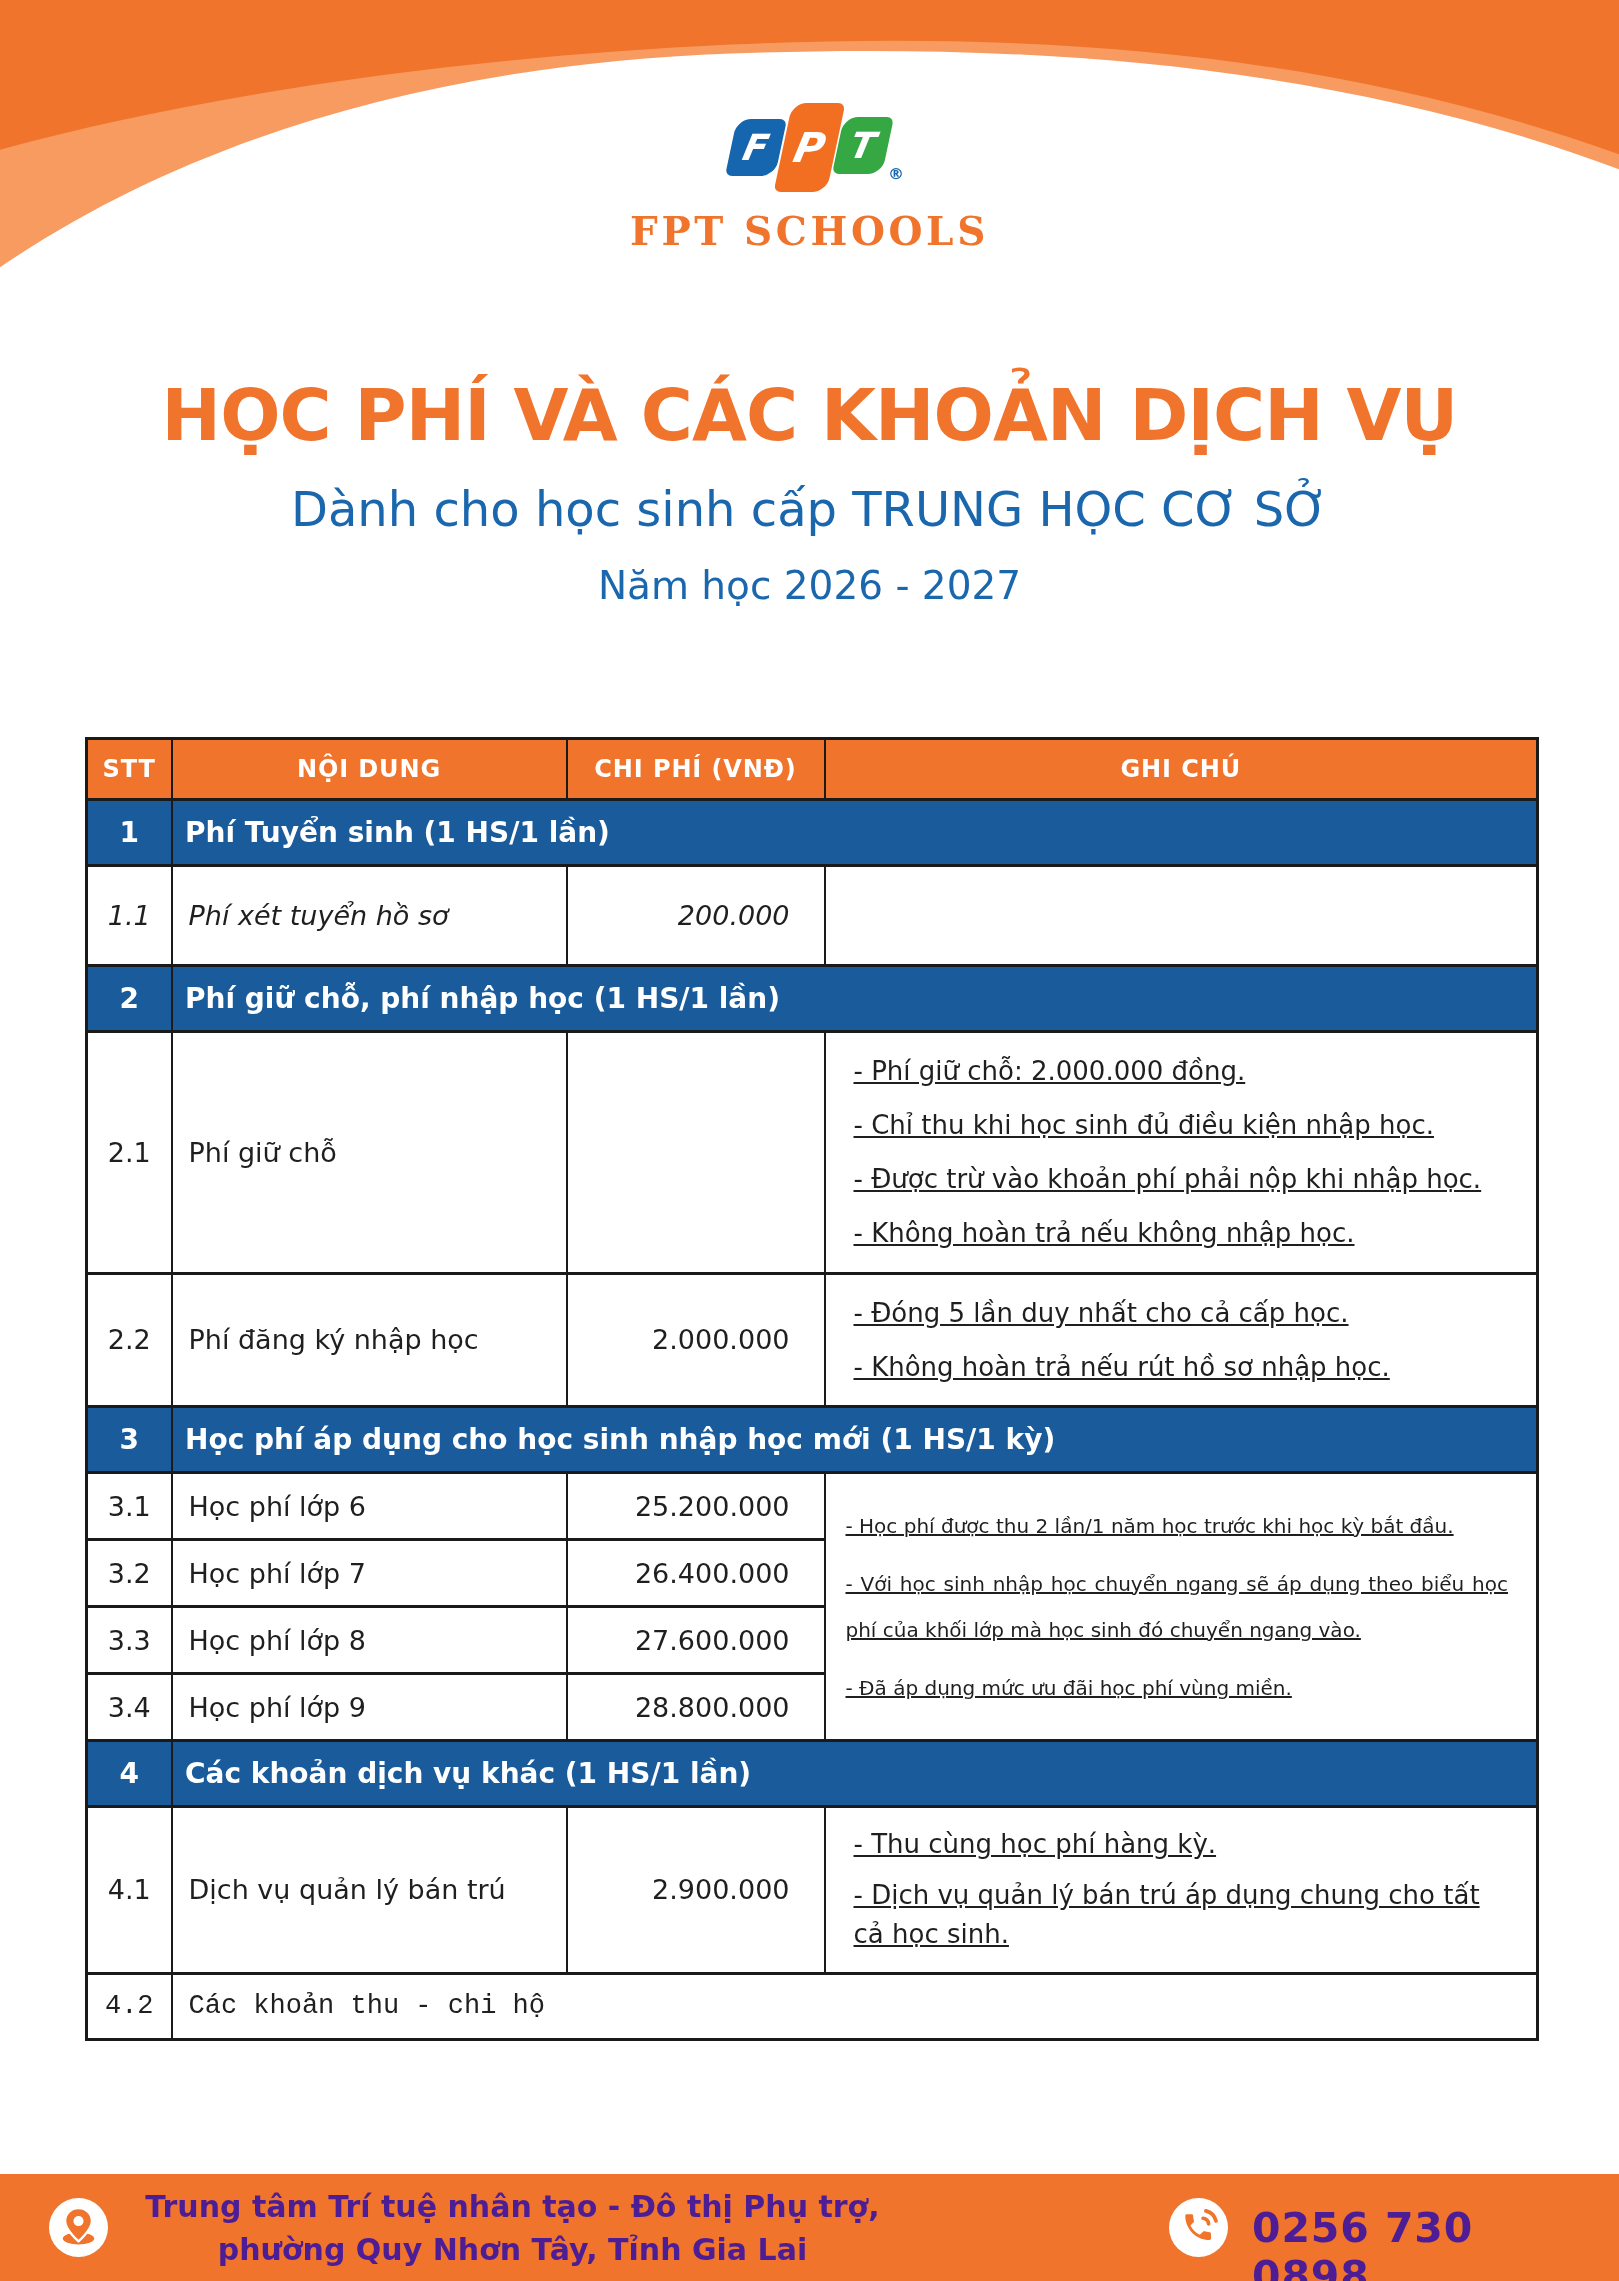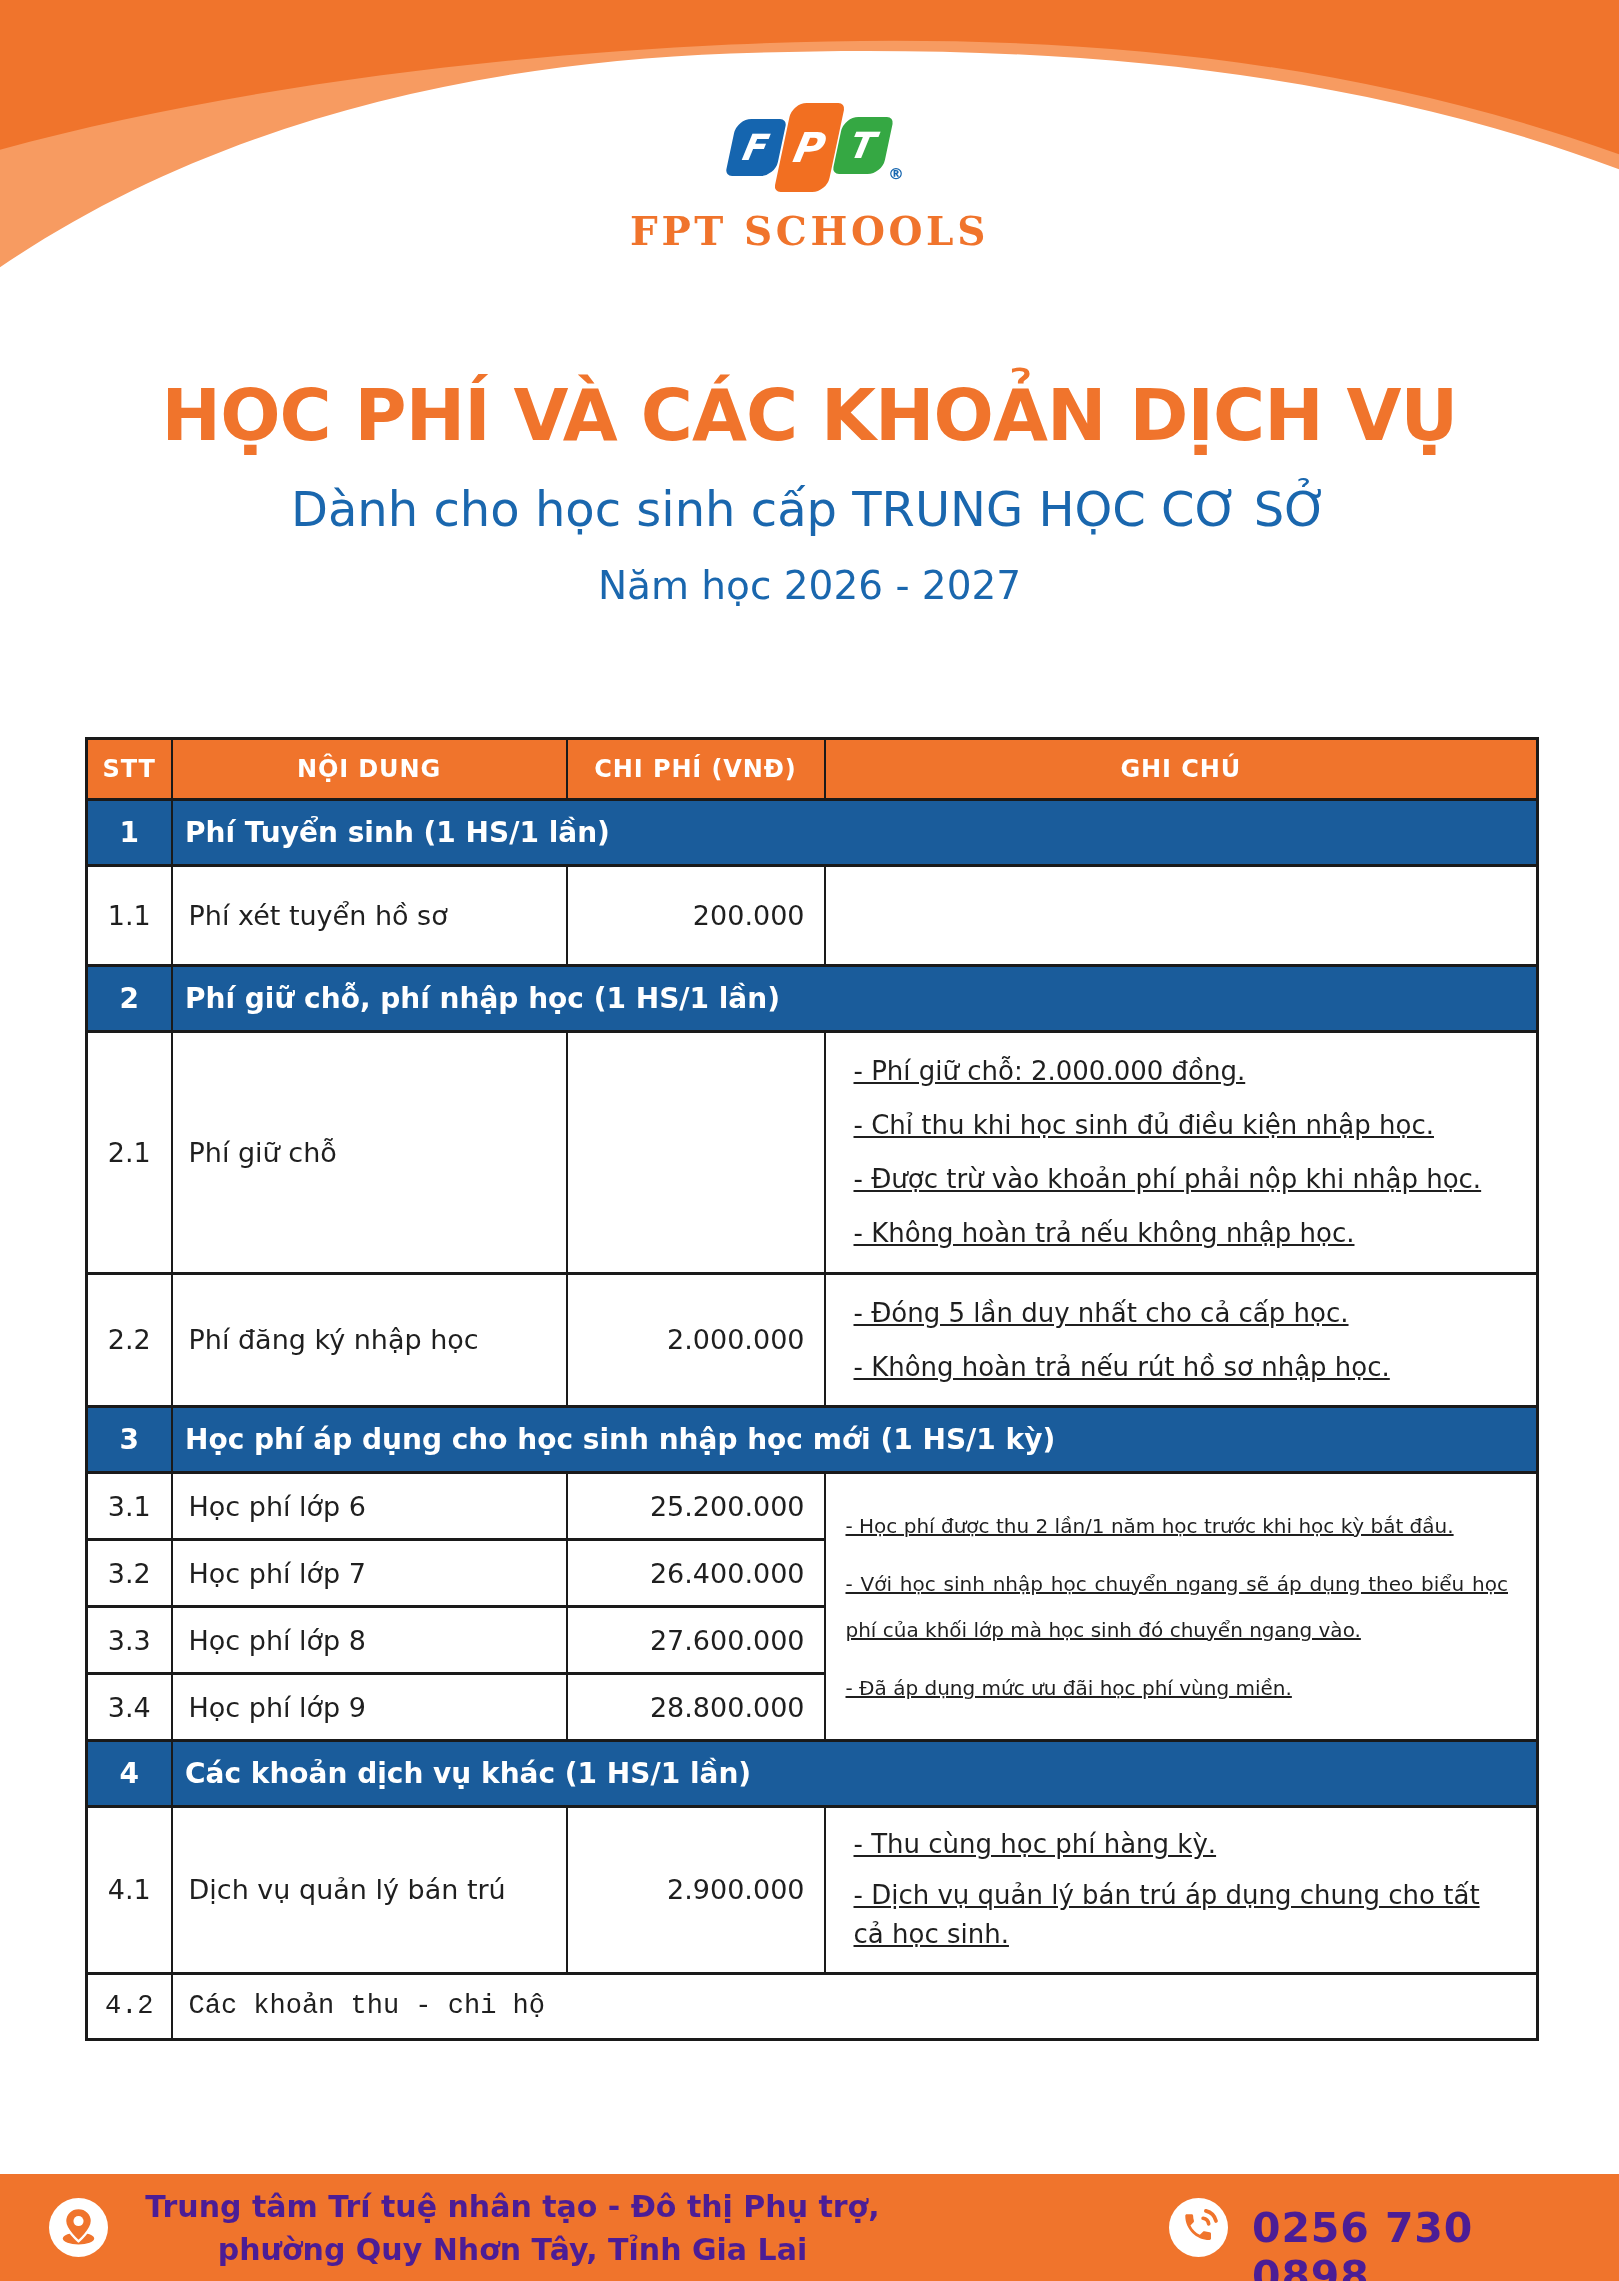--- a/index.html
+++ b/index.html
@@ -63,28 +63,28 @@
     font-size:24px;font-weight:bold;letter-spacing:0.9px;
     text-align:center;
   }
   tr.sec{height:66px;}
   tr.sec td{
     background:#1A5C9B;color:#ffffff;
     font-weight:bold;font-size:28px;
   }
   td.stt{text-align:center;padding:5.3px 3.6px;}
   td.name{text-align:left;padding-left:16px;}
-  td.cost{text-align:right;padding-right:19px;}
+  td.cost{text-align:right;padding-right:34px;}
   td.note{font-size:26px;line-height:42px;padding-left:16px;padding-right:16px;}
   td.note-just{
     font-size:20px;line-height:46px;text-align:justify;
     padding-left:8px;padding-right:16px;
   }
   td.note p,td.note-just p{margin:12px;text-decoration:underline;}
-  tr.r11{height:100px;}
+  tr.r11{height:100px;font-style:italic;}
   tr.r21{height:169px;}
   tr.r22{height:100px;}
   tr.r3{height:67px;}
   tr.r41{height:139px;}
   tr.r42{height:66px;font-family:Liberation Mono, monospace;}
   
   .footer{
     position:absolute;left:0;top:2174px;width:1619px;height:107px;
     background:#F0742C;color:#4c1d95;
   }

